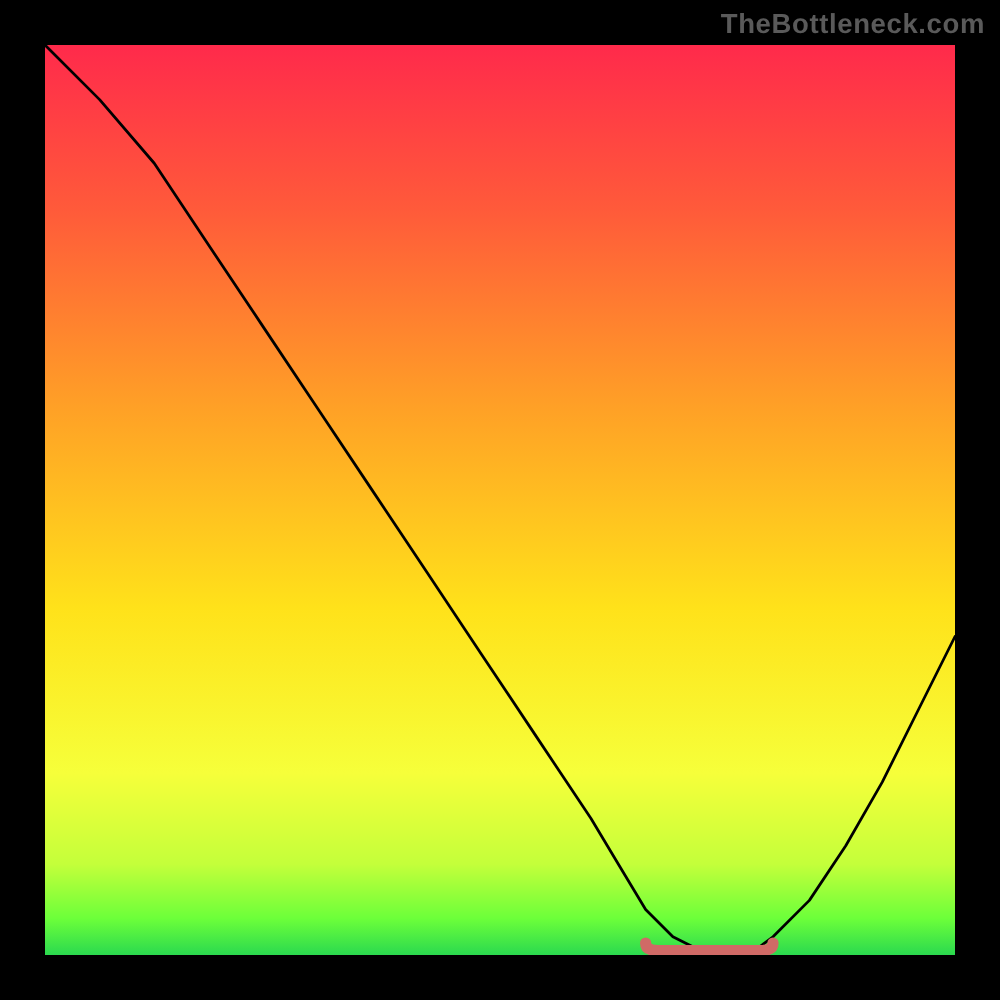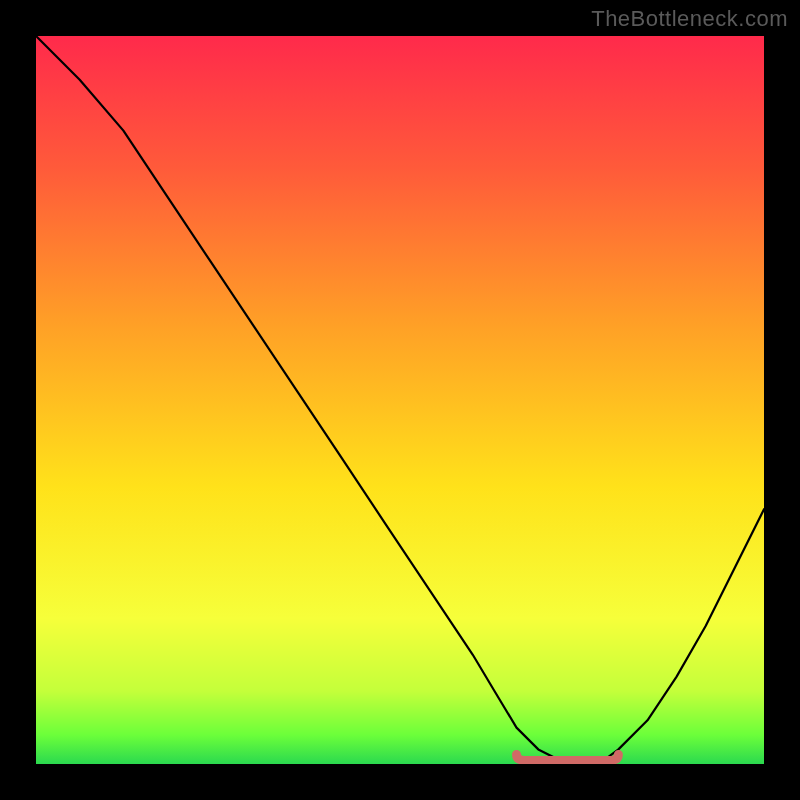--- a/index.html
+++ b/index.html
@@ -16,21 +16,21 @@
     width: 800px;
     height: 800px;
     background: #000;
   }
   .watermark {
     position: absolute;
     top: 6px;
     right: 12px;
     color: #5a5a5a;
     font-size: 22px;
-    font-weight: 400;
+    font-weight: 700;
     letter-spacing: 0.5px;
     z-index: 5;
   }
   .plot-area {
     position: absolute;
     left: 36px;
     top: 36px;
     width: 728px;
     height: 728px;
     overflow: hidden;

